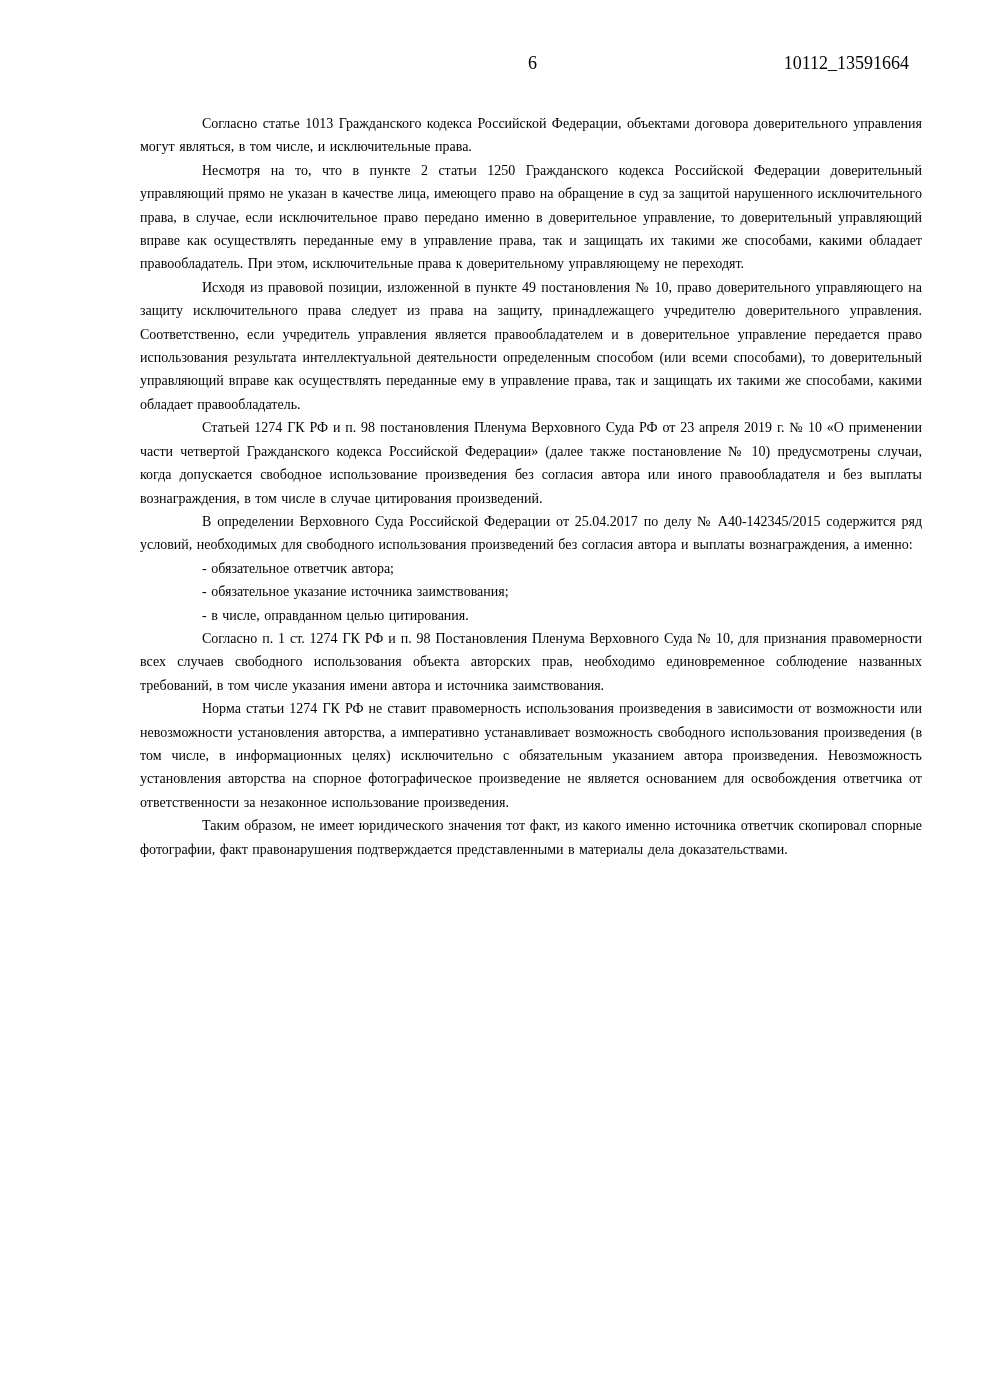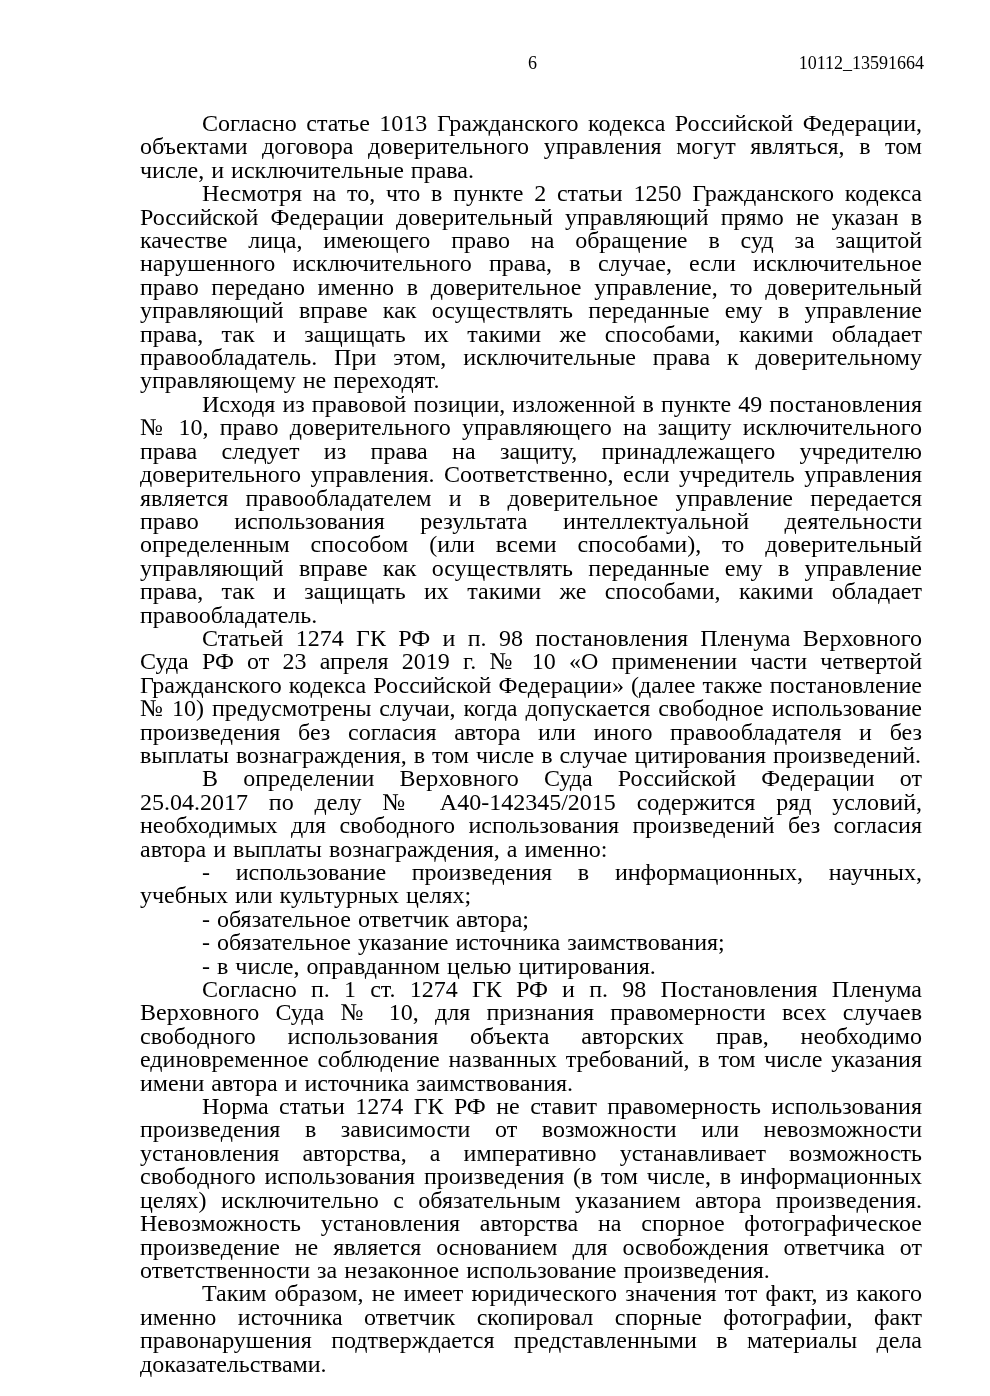--- a/index.html
+++ b/index.html
@@ -27,29 +27,29 @@
     line-height: 22px;
   }
   .page-number {
     position: absolute;
     left: 0;
     right: 0;
     text-align: center;
   }
   .doc-id {
     position: absolute;
-    right: 1px;
+    right: 16px;
     top: 0;
   }
   .body-text {
     position: absolute;
     top: 112px;
     left: 140px;
     width: 782px;
-    font-size: 24px;
+    font-size: 14px;
     line-height: 23.4px;
   }
   .para {
     margin: 0;
     text-align: justify;
     text-indent: 62px;
     word-spacing: 1px;
   }
 </style>
 </head>
@@ -59,21 +59,20 @@
   <div class="page-header">
     <span class="page-number">6</span>
     <span class="doc-id">10112_13591664</span>
   </div>
   <div class="body-text">
       <p class="para">Согласно статье 1013 Гражданского кодекса Российской Федерации, объектами договора доверительного управления могут являться, в том числе, и исключительные права.</p>
       <p class="para">Несмотря на то, что в пункте 2 статьи 1250 Гражданского кодекса Российской Федерации доверительный управляющий прямо не указан в качестве лица, имеющего право на обращение в суд за защитой нарушенного исключительного права, в случае, если исключительное право передано именно в доверительное управление, то доверительный управляющий вправе как осуществлять переданные ему в управление права, так и защищать их такими же способами, какими обладает правообладатель. При этом, исключительные права к доверительному управляющему не переходят.</p>
       <p class="para">Исходя из правовой позиции, изложенной в пункте 49 постановления № 10, право доверительного управляющего на защиту исключительного права следует из права на защиту, принадлежащего учредителю доверительного управления. Соответственно, если учредитель управления является правообладателем и в доверительное управление передается право использования результата интеллектуальной деятельности определенным способом (или всеми способами), то доверительный управляющий вправе как осуществлять переданные ему в управление права, так и защищать их такими же способами, какими обладает правообладатель.</p>
       <p class="para">Статьей 1274 ГК РФ и п. 98 постановления Пленума Верховного Суда РФ от 23 апреля 2019 г. № 10 «О применении части четвертой Гражданского кодекса Российской Федерации» (далее также постановление № 10) предусмотрены случаи, когда допускается свободное использование произведения без согласия автора или иного правообладателя и без выплаты вознаграждения, в том числе в случае цитирования произведений.</p>
       <p class="para">В определении Верховного Суда Российской Федерации от 25.04.2017 по делу № А40-142345/2015 содержится ряд условий, необходимых для свободного использования произведений без согласия автора и выплаты вознаграждения, а именно:</p>
-      <p class="para">- использование произведения в информационных, научных, учебных или культурных целях;</p>
       <p class="para">- обязательное ответчик автора;</p>
       <p class="para">- обязательное указание источника заимствования;</p>
       <p class="para">- в числе, оправданном целью цитирования.</p>
       <p class="para">Согласно п. 1 ст. 1274 ГК РФ и п. 98 Постановления Пленума Верховного Суда № 10, для признания правомерности всех случаев свободного использования объекта авторских прав, необходимо единовременное соблюдение названных требований, в том числе указания имени автора и источника заимствования.</p>
       <p class="para">Норма статьи 1274 ГК РФ не ставит правомерность использования произведения в зависимости от возможности или невозможности установления авторства, а императивно устанавливает возможность свободного использования произведения (в том числе, в информационных целях) исключительно с обязательным указанием автора произведения. Невозможность установления авторства на спорное фотографическое произведение не является основанием для освобождения ответчика от ответственности за незаконное использование произведения.</p>
       <p class="para">Таким образом, не имеет юридического значения тот факт, из какого именно источника ответчик скопировал спорные фотографии, факт правонарушения подтверждается представленными в материалы дела доказательствами.</p>
     </div>
 </div>
 
 </body></html>

